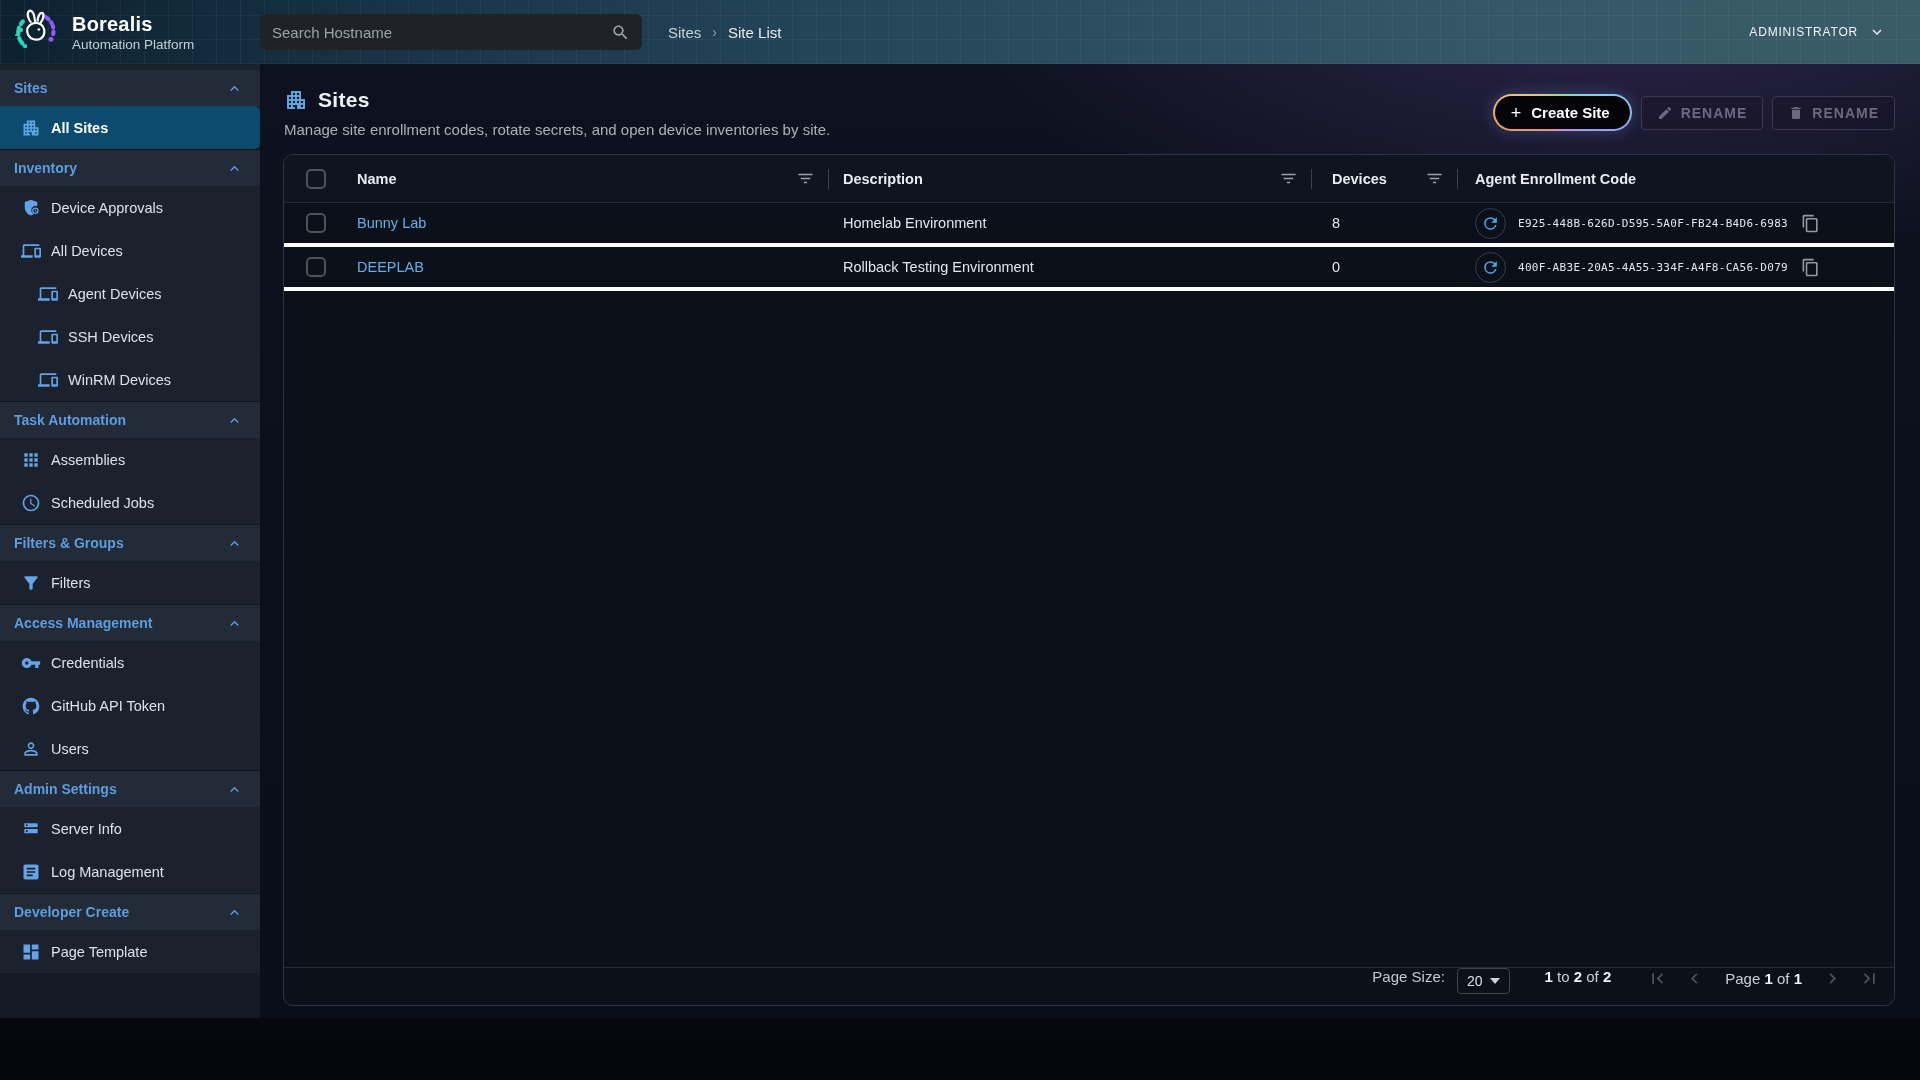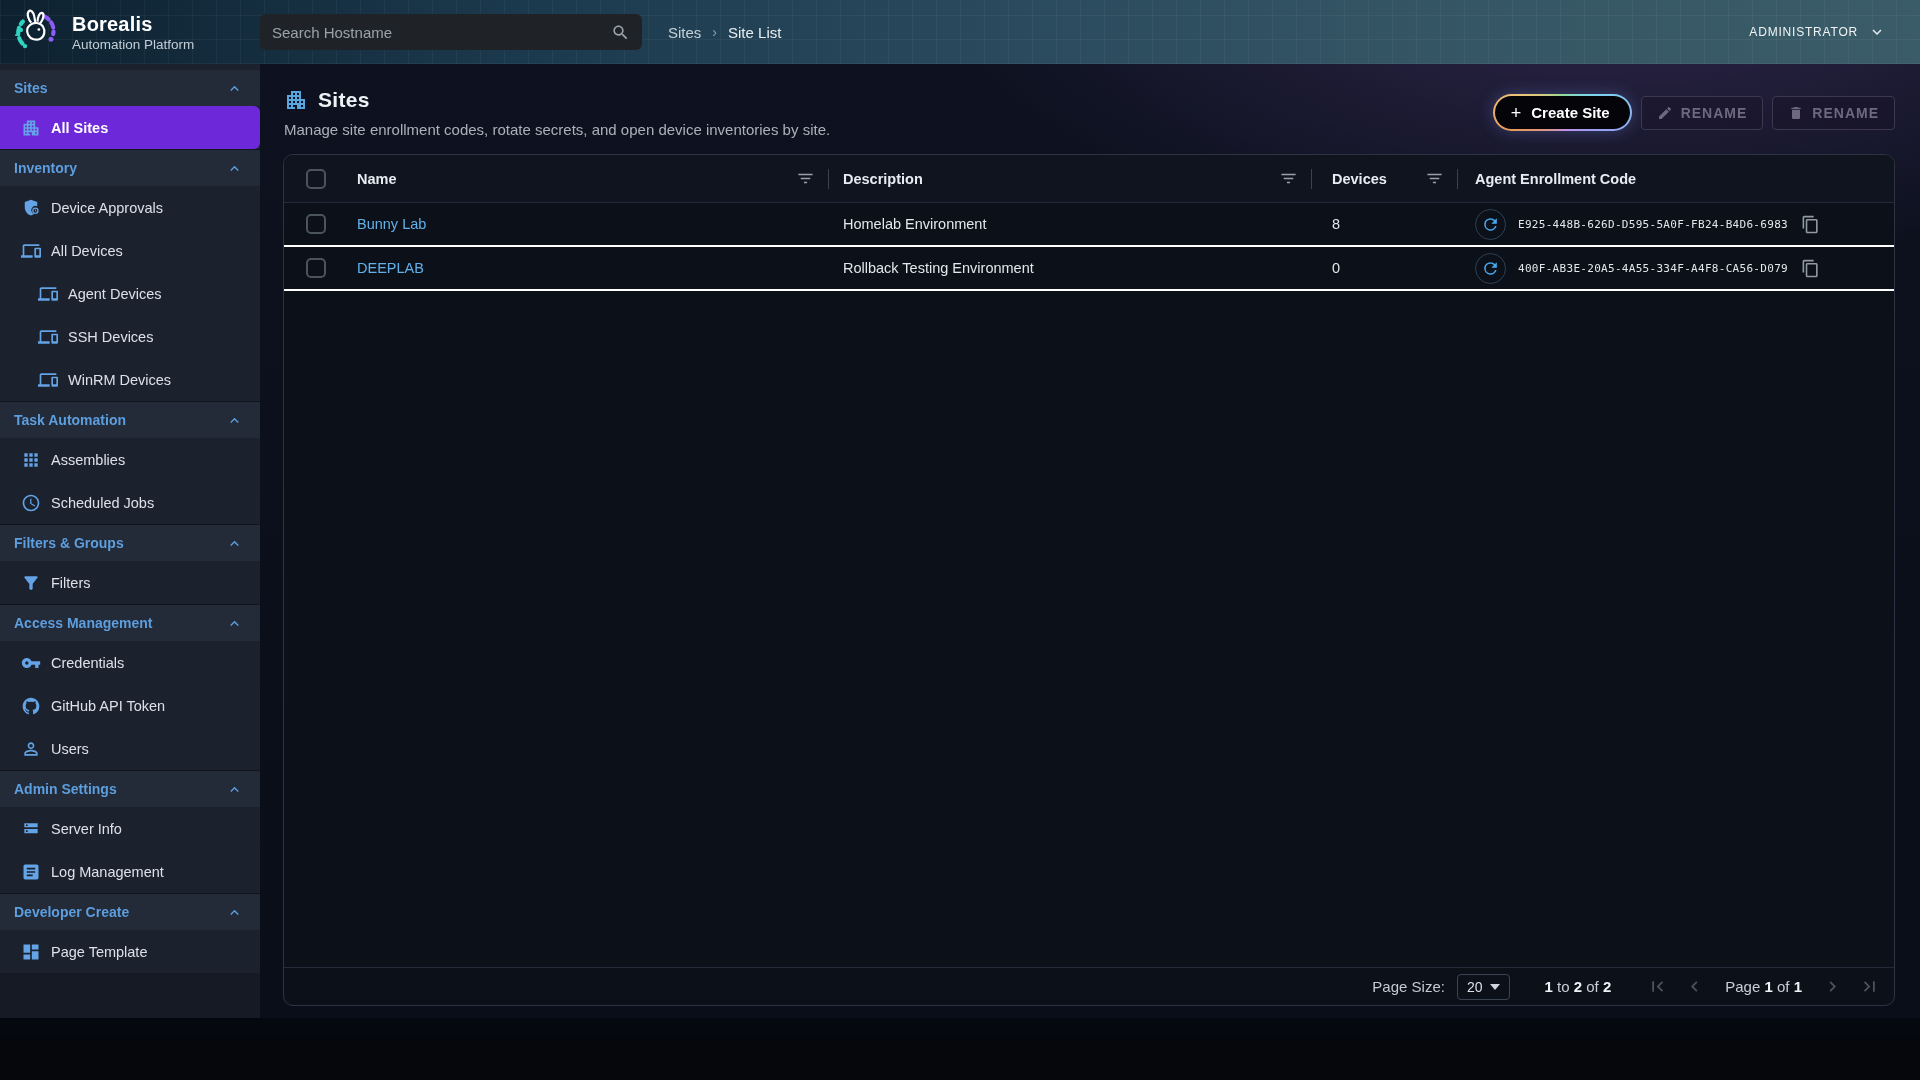--- a/index.html
+++ b/index.html
@@ -36,21 +36,21 @@
   .sidebar { background:#151a25; display:flex; flex-direction:column; }
   .nav { background:#1b212d; padding-top:6px; }
   .section + .section { border-top:1px solid #11151e; }
   .section-header { height:36px; display:flex; align-items:center; padding:0 17px 0 14px;
     background:#232a38; color:#5d9ede; font-size:14px; font-weight:700; cursor:pointer; }
   .section-header svg { width:17px; height:17px; margin-left:auto; color:#5d9ede; }
   .item { height:43px; display:flex; align-items:center; gap:10px; padding-left:21px;
     color:#dce1e8; font-size:14.5px; cursor:pointer; }
   .item svg { width:20px; height:20px; color:var(--accent); flex:none; }
   .item.indent { padding-left:38px; }
-  .item.selected { background:#6d28d9; border-radius:0 6px 6px 0; color:#ffffff; font-weight:700; }
+  .item.selected { background:#0c4a6e; border-radius:0 6px 6px 0; color:#ffffff; font-weight:700; }
 
   
   .main { display:flex; flex-direction:column; padding:0 25px 30px 23px;
     background:
       radial-gradient(1100px 480px at 82% -10%, rgba(80,58,120,0.5), rgba(13,17,27,0) 62%),
       linear-gradient(180deg,#0e1220 0%,#0b0f1a 60%,#0a0e18 100%); }
   .page-head { display:flex; justify-content:space-between; align-items:flex-start;
     padding:24px 0 16px 1px; }
   .page-title { display:flex; align-items:center; gap:10px; }
   .page-title svg { width:24px; height:24px; color:#58a6dd; }
@@ -67,42 +67,42 @@
   .ghost-btn { display:flex; align-items:center; gap:8px; border:1px solid #3d3850; border-radius:4px;
     background:rgba(22,18,34,.35); padding:8px 15px; color:#6e6880; font-size:14px; font-weight:700;
     letter-spacing:1px; font-family:"Liberation Sans",sans-serif; }
   .ghost-btn svg { width:16px; height:16px; }
 
   
   .table-card { flex:1; display:flex; flex-direction:column; border:1px solid #2c3444;
     border-radius:10px; background:#0c1019; overflow:hidden; }
   .thead { display:flex; align-items:center; height:48px; flex:none; background:#10141f;
     border-bottom:1px solid #232b3a; color:#e8ecf2; font-size:14.5px; font-weight:700; }
-  .trow { display:flex; align-items:center; height:44px; flex:none; border-bottom:2px solid #ffffff;
+  .trow { display:flex; align-items:center; height:44px; flex:none; border-bottom:4px solid #ffffff;
     font-size:14.5px; color:#e2e7ec; }
   .col-check { width:64px; display:flex; justify-content:center; flex:none; }
   .col-name { width:480px; padding-left:9px; display:flex; align-items:center; flex:none; }
   .col-desc { width:482px; padding-left:14px; display:flex; align-items:center; flex:none; }
   .col-devices { width:145px; padding-left:20px; display:flex; align-items:center; flex:none; }
   .col-enroll { flex:1; padding-left:17px; display:flex; align-items:center; }
   .col-divider { width:1px; height:20px; background:#3a4150; flex:none; }
   .filter-icon { width:19px; height:19px; color:#97a0ab; margin-left:auto; margin-right:13px; cursor:pointer; }
   .checkbox { width:20px; height:20px; border:2px solid #4a545f; border-radius:5px; cursor:pointer; }
   .name-link { color:var(--link); cursor:pointer; }
   .refresh-btn { width:31px; height:31px; border-radius:50%; border:1px solid #2c4156;
     display:flex; align-items:center; justify-content:center; background:transparent; cursor:pointer; flex:none; }
   .refresh-btn svg { width:19px; height:19px; color:var(--refresh); }
   .code { margin-left:12px; font-family:"DejaVu Sans Mono",monospace; font-size:11px;
     color:#e3e8ec; letter-spacing:.3px; }
   .copy-btn { margin-left:13px; background:none; border:none; cursor:pointer; display:flex; }
   .copy-btn svg { width:19px; height:19px; color:#919ba6; }
   .tbody-fill { flex:1; }
 
   
-  .tfoot { flex:none; height:38px; border-top:1px solid #232b3a; display:flex; align-items:center;
+  .tfoot { flex:none; height:38px; border-top:1px solid #232b3a; display:flex; align-items:flex-start;
     justify-content:flex-end; color:#c3cad3; font-size:15px; padding-right:14px; }
   .pagesize-label { color:#c3cad3; }
   .pagesize { margin-left:12px; border:1px solid #3b4453; border-radius:4px; padding:4px 9px;
     display:flex; align-items:center; gap:8px; color:#dbe0e7; font-size:14px; cursor:pointer; }
   .caret-down { width:0; height:0; border-left:5px solid transparent; border-right:5px solid transparent;
     border-top:6px solid #cfd5dc; }
   .range { margin-left:34px; color:#c9cfd8; }
   .range b, .page-ind b { color:#eef2f6; font-weight:700; }
   .pager { display:flex; align-items:center; gap:16px; margin-left:36px; }
   .pager .navbtn { background:none; border:none; display:flex; cursor:default; }

